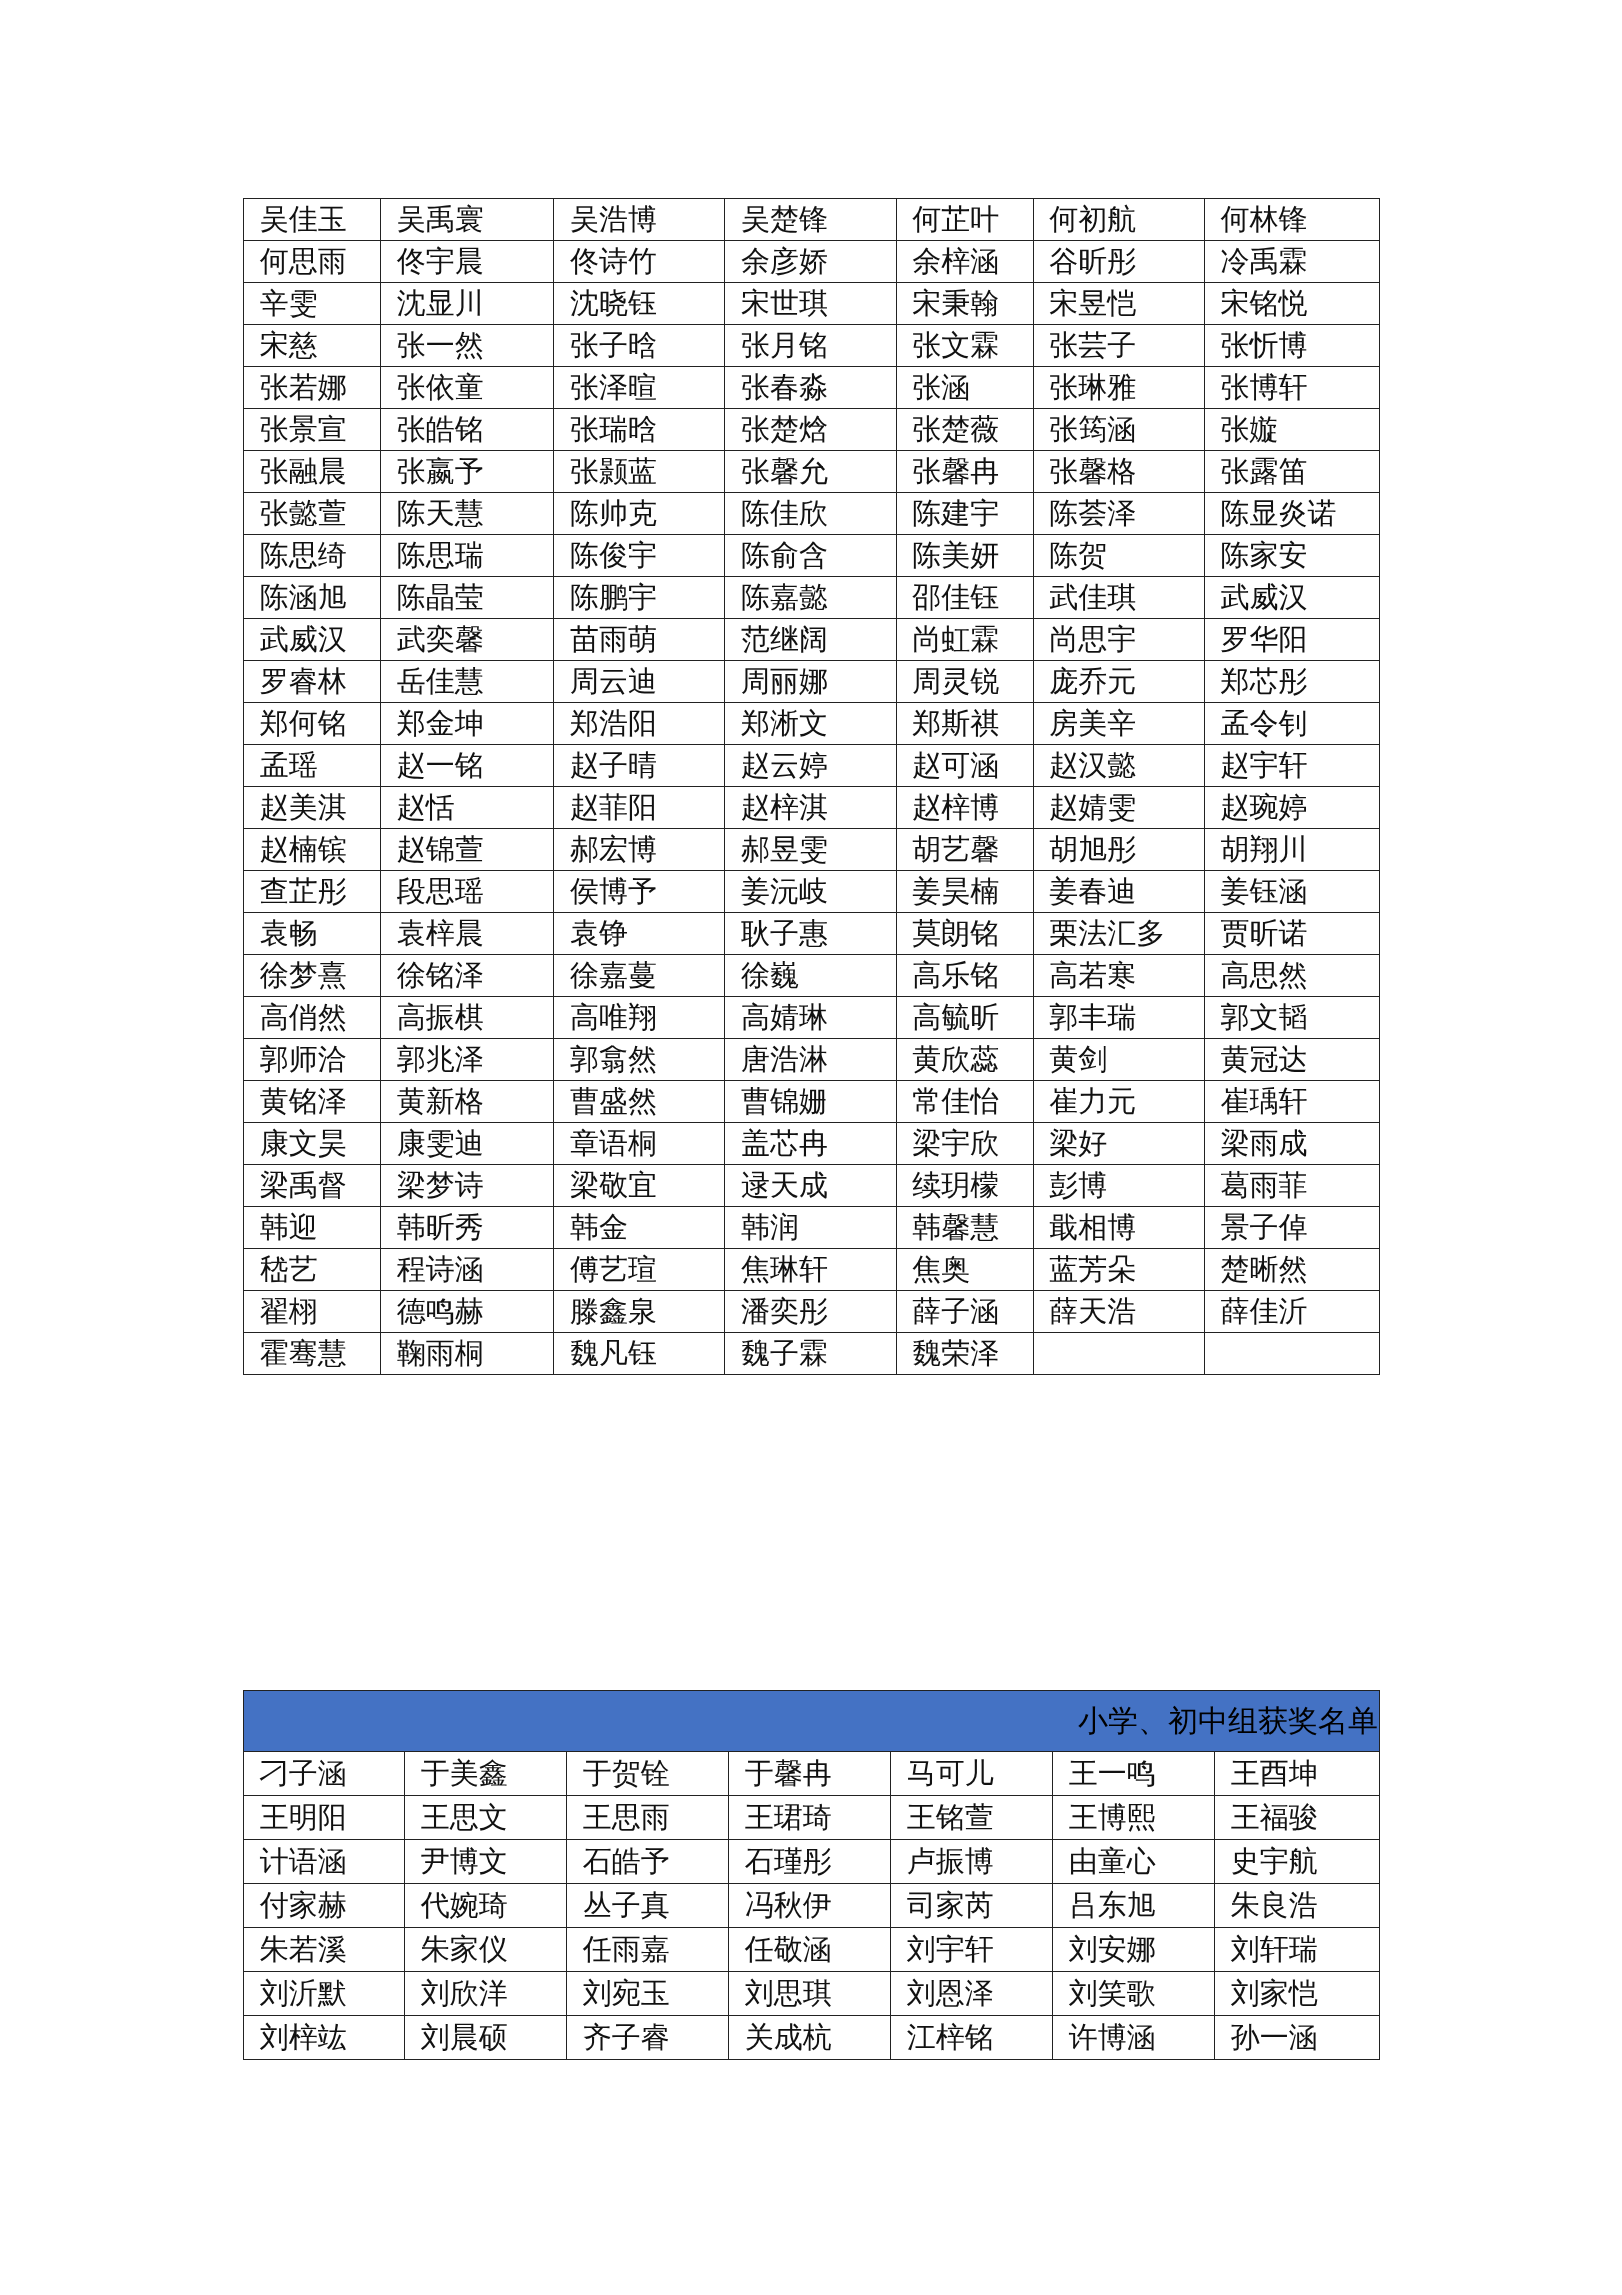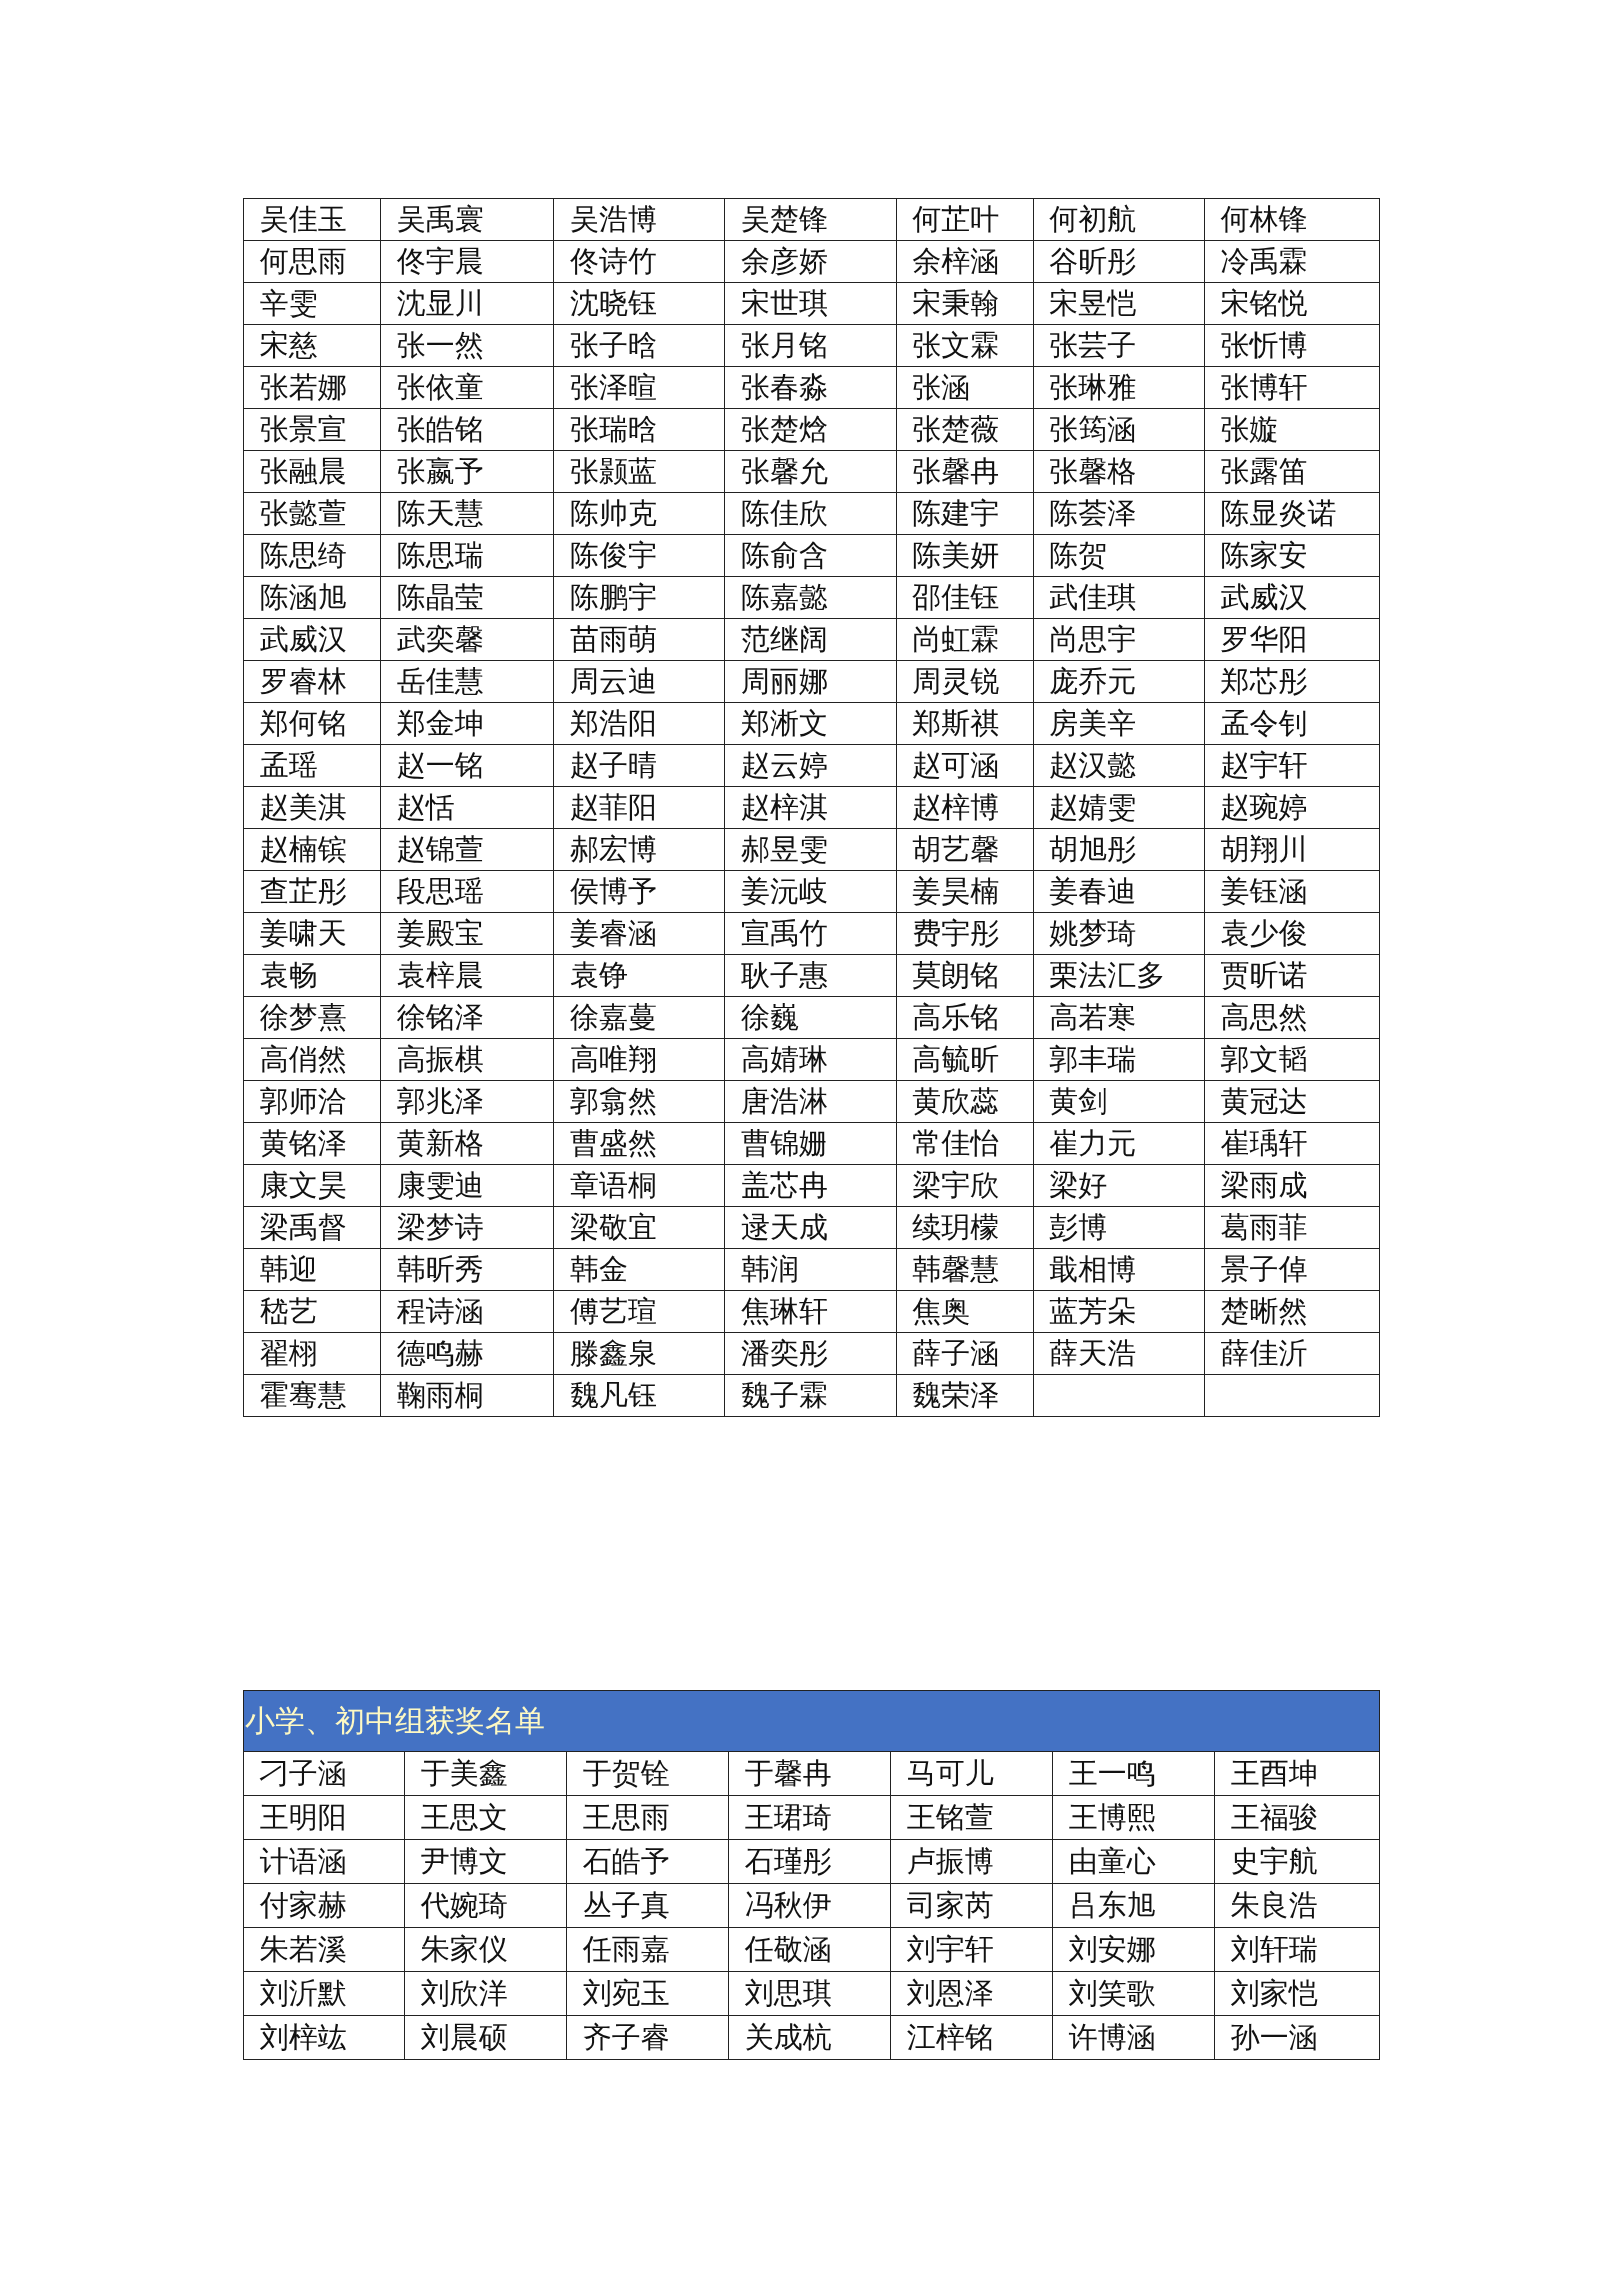--- a/index.html
+++ b/index.html
@@ -3,21 +3,21 @@
 <meta charset="utf-8">
 <style>
   html, body { margin:0; padding:0; background:#ffffff; }
   body { width:1623px; height:2295px; position:relative; font-family:"DejaVu Serif","Liberation Serif",serif; color:#111; }
   table { border-collapse:collapse; position:absolute; left:243px; table-layout:fixed;font-family:Liberation Serif, serif; }
   td { border:1.3px solid #222; font-size:29px; line-height:1; padding:0 0 0 15.7px; white-space:nowrap; overflow:hidden; }
   #t1 { top:198px; width:1137px; }
   #t1 td { height:41px; }
   #t2 { top:1690px; width:1137px; }
   #t2 td { height:43px; }
-  #t2 th { background:#4472C4; color:#fef9c3; font-weight:normal; font-size:30px; height:58px; border:1.3px solid #222; text-align:left; }
+  #t2 th { background:#4472C4; color:#000000; font-weight:normal; font-size:30px; height:58px; border:1.3px solid #222; text-align:right; }
 </style>
 </head>
 <body>
 
 <table id="t1">
   <colgroup>
     <col style="width:137px">
       <col style="width:173px">
       <col style="width:171px">
       <col style="width:171px">
@@ -173,29 +173,20 @@
       <tr>
         <td>查芷彤</td>
         <td>段思瑶</td>
         <td>侯博予</td>
         <td>姜沅岐</td>
         <td>姜昊楠</td>
         <td>姜春迪</td>
         <td>姜钰涵</td>
       </tr>
       <tr>
-        <td>姜啸天</td>
-        <td>姜殿宝</td>
-        <td>姜睿涵</td>
-        <td>宣禹竹</td>
-        <td>费宇彤</td>
-        <td>姚梦琦</td>
-        <td>袁少俊</td>
-      </tr>
-      <tr>
         <td>袁畅</td>
         <td>袁梓晨</td>
         <td>袁铮</td>
         <td>耿子惠</td>
         <td>莫朗铭</td>
         <td>栗法汇多</td>
         <td>贾昕诺</td>
       </tr>
       <tr>
         <td>徐梦熹</td>

